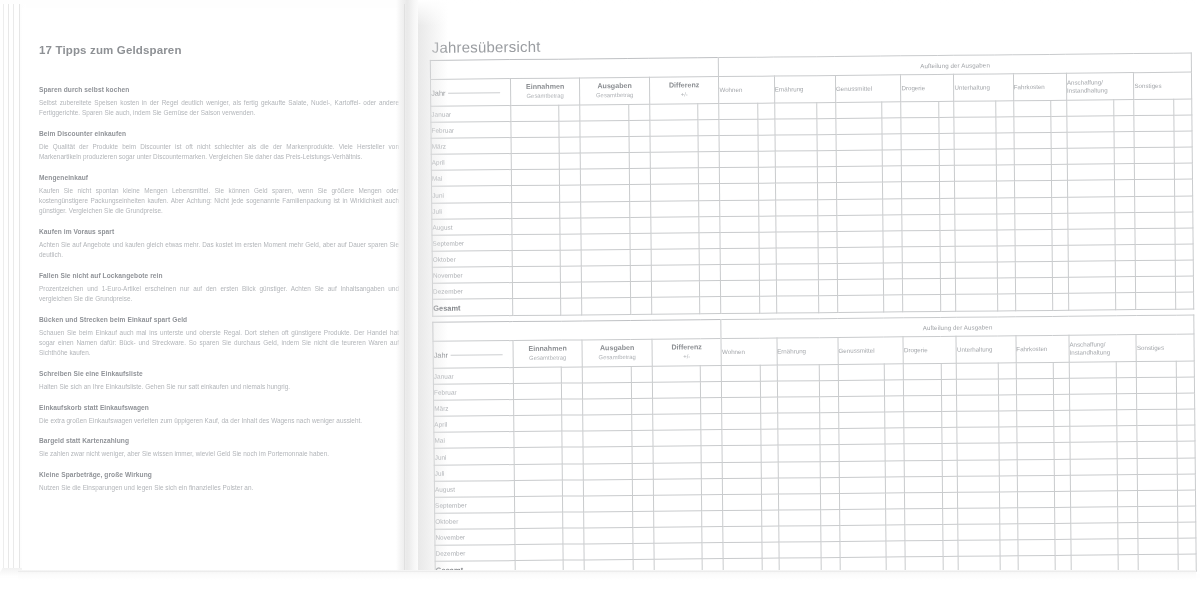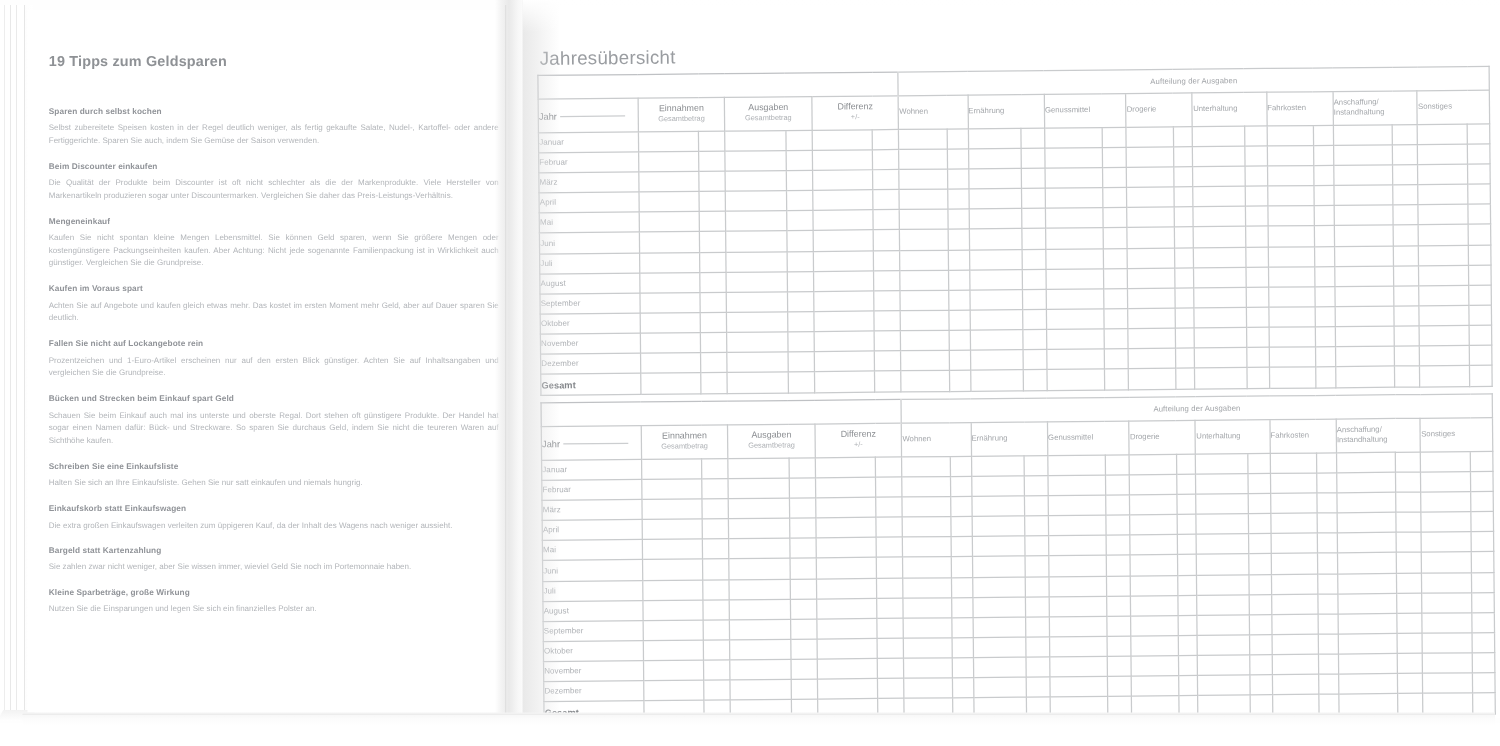--- a/index.html
+++ b/index.html
@@ -202,21 +202,21 @@
     margin-left: 3px;
     vertical-align: 2px;
   }
 
   .money-hd {
     text-align: center;
     line-height: 1.25;
   }
   .money-hd .l1 {
     font-size: 7.1px;
-    font-weight: normal;
+    font-weight: bold;
     color: #8b8e92;
     display: block;
   }
   .money-hd .l2 {
     font-size: 5.9px;
     color: #aeb1b5;
     display: block;
     margin-top: 1px;
   }
 
@@ -270,21 +270,21 @@
 </head>
 <body>
 
 <div id="stage">
 
   <div class="book">
 
     <div class="edge-stack"></div>
 
     <div class="page-left">
-      <div class="tips-title">19 Tipps zum Geldsparen</div>
+      <div class="tips-title">17 Tipps zum Geldsparen</div>
       <div class="tips-list" id="tips-list">
           <div class="tip">
             <div class="tip-head">Sparen durch selbst kochen</div>
             <div class="tip-body">Selbst zubereitete Speisen kosten in der Regel deutlich weniger, als fertig gekaufte Salate, Nudel-, Kartoffel- oder andere Fertiggerichte. Sparen Sie auch, indem Sie Gemüse der Saison verwenden.</div>
           </div>
           <div class="tip">
             <div class="tip-head">Beim Discounter einkaufen</div>
             <div class="tip-body">Die Qualität der Produkte beim Discounter ist oft nicht schlechter als die der Markenprodukte. Viele Hersteller von Markenartikeln produzieren sogar unter Discountermarken. Vergleichen Sie daher das Preis-Leistungs-Verhältnis.</div>
           </div>
           <div class="tip">

